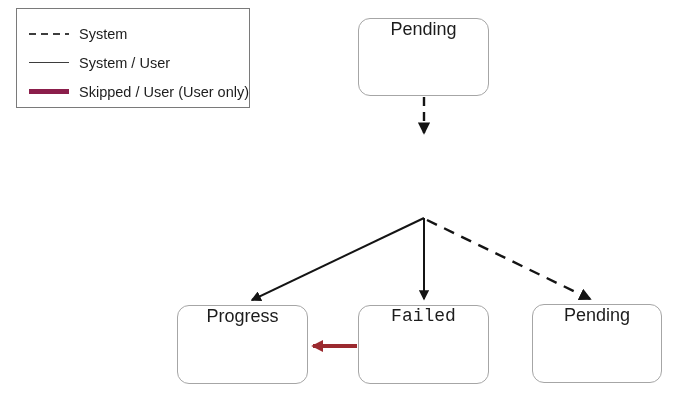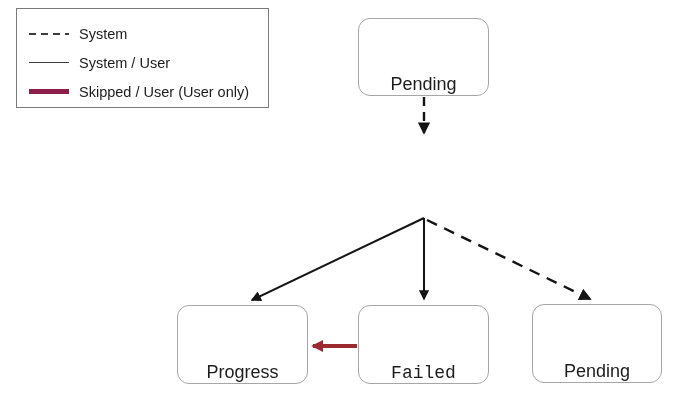--- a/index.html
+++ b/index.html
@@ -12,33 +12,33 @@
     --bg:#ffffff;
   }
   *{margin:0;padding:0;box-sizing:border-box;}
   html,body{background:#e8e8e8;font-family:"Liberation Sans",sans-serif;}
   .canvas{
     position:relative;width:680px;height:400px;background:var(--bg);
     overflow:hidden;color:var(--text);
   }
   
   .legend{
-    position:absolute;left:16px;top:8px;width:253px;height:100px;
+    position:absolute;left:16px;top:8px;width:234px;height:100px;
     border:1px solid var(--legend-border);background:var(--bg);
     padding:10px 16px 0 12px;
   }
   .legend-row{display:flex;align-items:center;height:29px;}
   .swatch{width:40px;flex:0 0 40px;margin-right:10px;}
   .swatch-dashed{height:2px;background:repeating-linear-gradient(90deg,#3d3d3d 0 7px,transparent 7px 12px);}
   .swatch-solid{height:1.5px;background:#3d3d3d;}
   .swatch-thick{height:5px;background:var(--legend-user-only-swatch);}
   .legend-label{font-size:14.5px;white-space:nowrap;}
   
   .node{
-    position:absolute;display:flex;align-items:flex-end;justify-content:center;
+    position:absolute;display:flex;align-items:flex-start;justify-content:center;
     border:1px solid var(--node-border);border-radius:12px;background:var(--bg);
     font-size:18px;text-align:center;
   }
   .n-pending   {left:358px;top:18px; width:131px;height:78px;}
   .n-inprogress{left:358px;top:139px;width:131px;height:78px;}
   .n-completed {left:177px;top:305px;width:131px;height:79px;}
   .n-failed    {left:358px;top:305px;width:131px;height:79px;font-family:Liberation Mono, monospace;}
   .n-skipped   {left:532px;top:304px;width:130px;height:79px;}
   
   svg.edges{position:absolute;left:0;top:0;width:680px;height:400px;pointer-events:none;}

